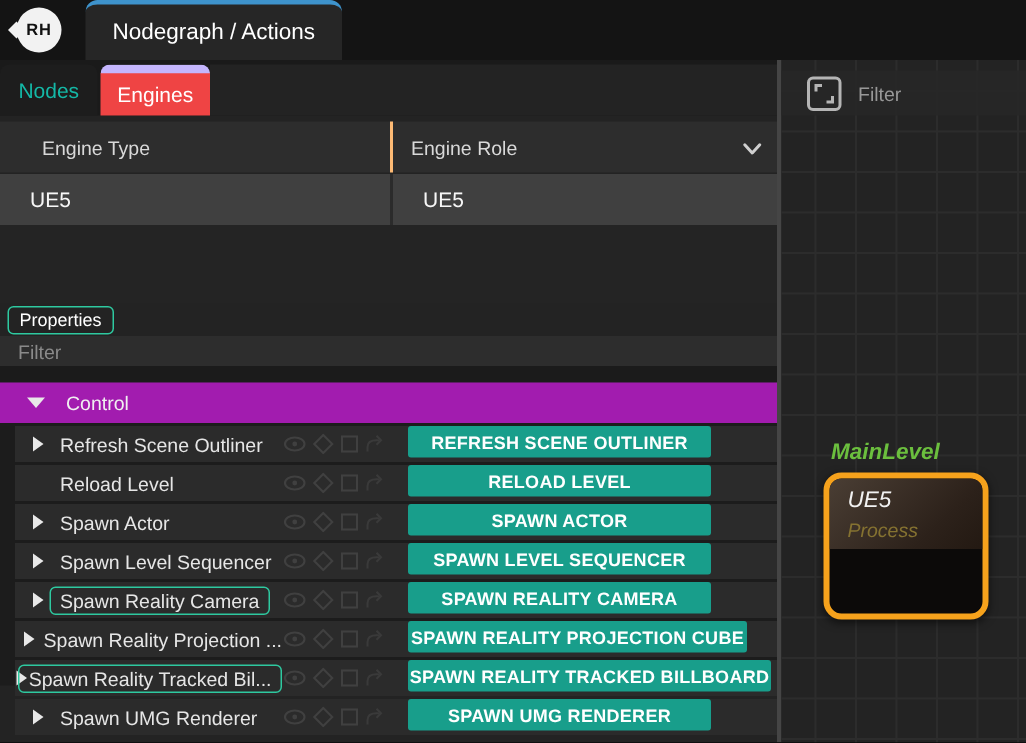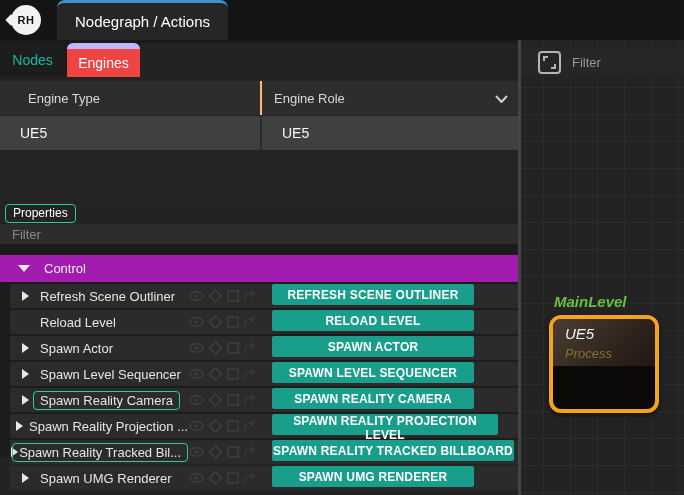--- a/index.html
+++ b/index.html
@@ -296,21 +296,21 @@
         </svg>
         <svg width="14" height="14" viewBox="0 0 14 14">
           <rect x="2" y="2" width="10" height="10" fill="none" stroke="#404040" stroke-width="1.4"></rect>
         </svg>
         <svg width="15" height="14" viewBox="0 0 15 14">
           <path d="M2,12 L2,9 Q2,4.5 8,4.5 L10,4.5" fill="none" stroke="#3a3a3a" stroke-width="1.4"></path>
           <path d="M8,1.5 L11,4.5 L8,7.5" fill="none" stroke="#3a3a3a" stroke-width="1.4"></path>
         </svg>
       </span>
     </div>
-    <button class="action-button">SPAWN REALITY PROJECTION LEVEL</button>
+    <button class="action-button">SPAWN REALITY PROJECTION CUBE</button>
   </div>
 
   <div class="action-row">
     <div class="name-col">
       <span class="expand-cell">
         <span class="tri-right"></span>
       </span>
       <span class="row-label outlined">Spawn Reality Tracked Bil...</span>
       <span class="row-icons">
         <svg width="17" height="14" viewBox="0 0 17 14">

